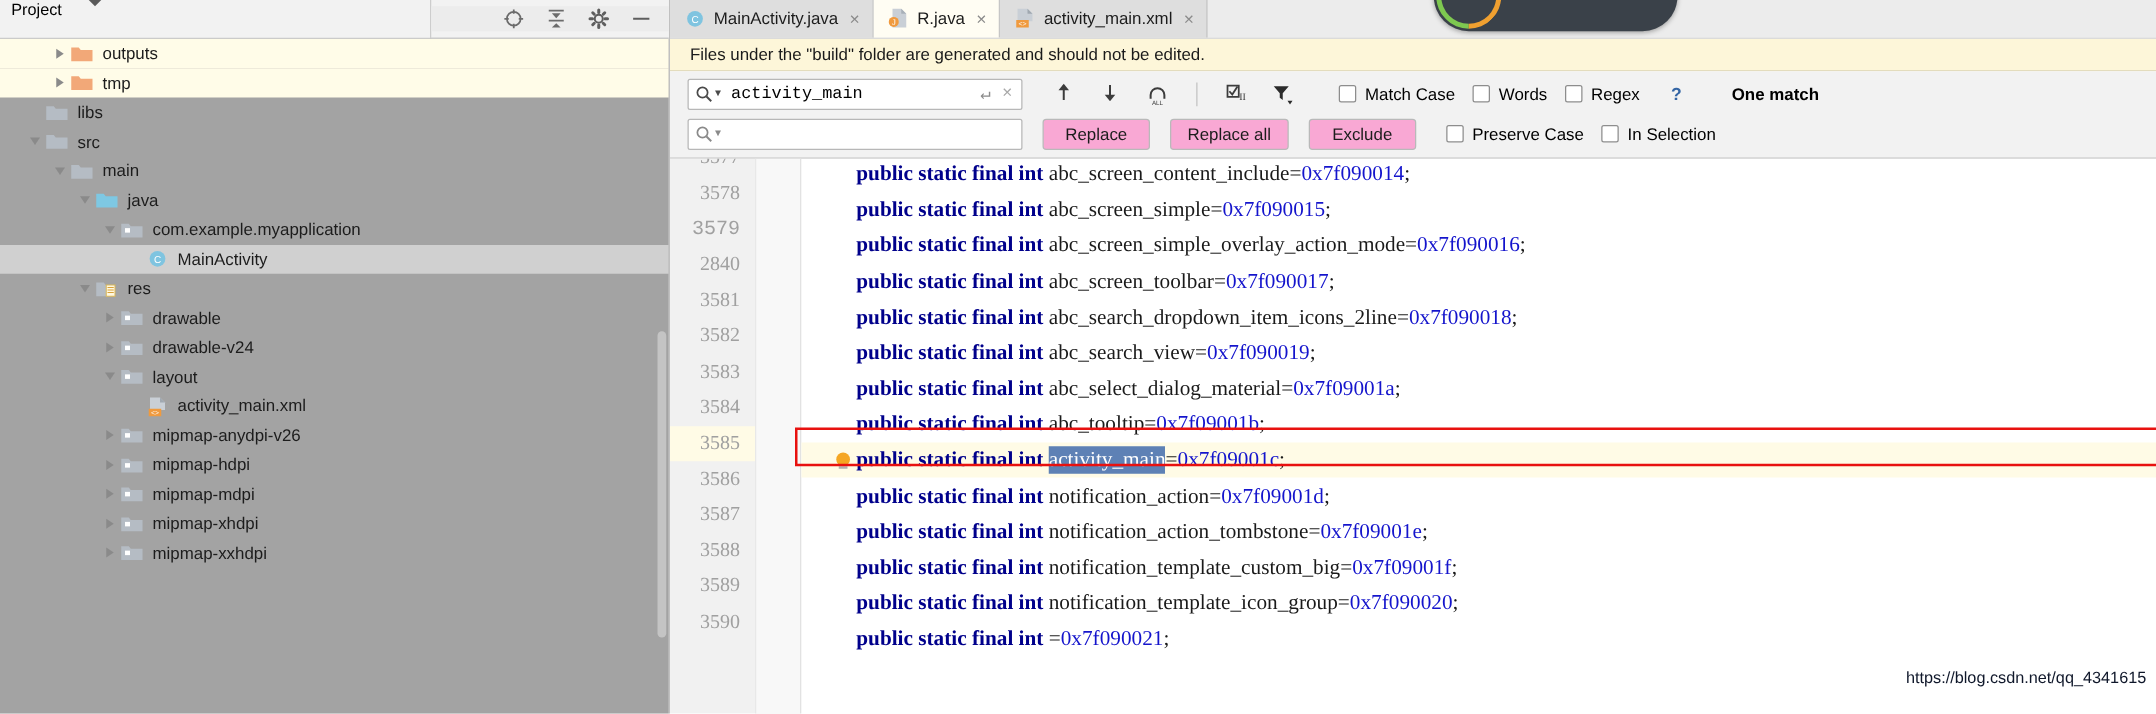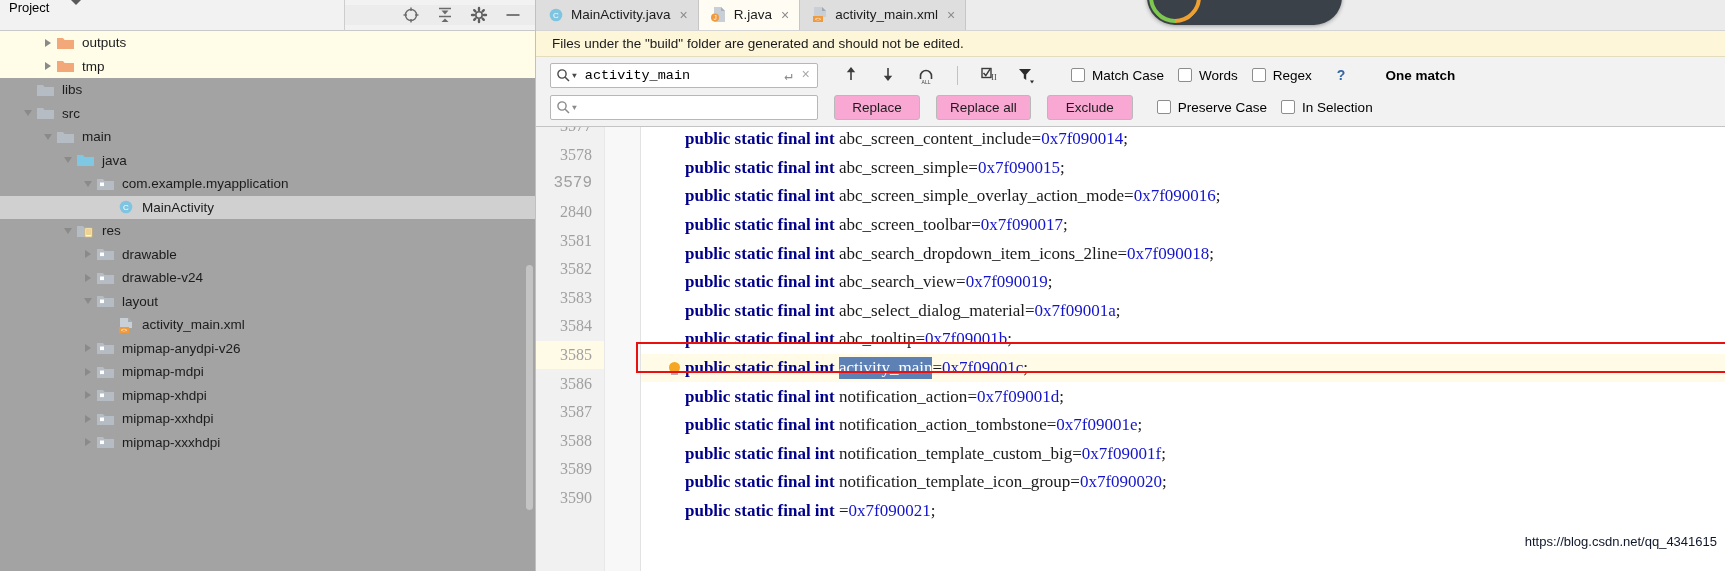--- a/index.html
+++ b/index.html
@@ -437,48 +437,48 @@
             </svg></span>
           <span class="tree-label">mipmap-anydpi-v26</span>
         </div>
         <div class="tree-row">
           <span style="flex: 0 0 80px;"></span>
           <span class="arrow right"></span>
           <span class="ficon"><svg width="20" height="16" viewBox="0 0 20 16">
               <path d="M1 3h6l1.6 2H18v9H1z" fill="#b5bcc4"></path>
               <rect x="4" y="6.5" width="4" height="3.6" fill="#fff"></rect>
             </svg></span>
+          <span class="tree-label">mipmap-hdpi</span>
+        </div>
+        <div class="tree-row">
+          <span style="flex: 0 0 80px;"></span>
+          <span class="arrow right"></span>
+          <span class="ficon"><svg width="20" height="16" viewBox="0 0 20 16">
+              <path d="M1 3h6l1.6 2H18v9H1z" fill="#b5bcc4"></path>
+              <rect x="4" y="6.5" width="4" height="3.6" fill="#fff"></rect>
+            </svg></span>
           <span class="tree-label">mipmap-mdpi</span>
         </div>
         <div class="tree-row">
           <span style="flex: 0 0 80px;"></span>
           <span class="arrow right"></span>
           <span class="ficon"><svg width="20" height="16" viewBox="0 0 20 16">
               <path d="M1 3h6l1.6 2H18v9H1z" fill="#b5bcc4"></path>
               <rect x="4" y="6.5" width="4" height="3.6" fill="#fff"></rect>
             </svg></span>
           <span class="tree-label">mipmap-xhdpi</span>
         </div>
         <div class="tree-row">
           <span style="flex: 0 0 80px;"></span>
           <span class="arrow right"></span>
           <span class="ficon"><svg width="20" height="16" viewBox="0 0 20 16">
               <path d="M1 3h6l1.6 2H18v9H1z" fill="#b5bcc4"></path>
               <rect x="4" y="6.5" width="4" height="3.6" fill="#fff"></rect>
             </svg></span>
           <span class="tree-label">mipmap-xxhdpi</span>
-        </div>
-        <div class="tree-row">
-          <span style="flex: 0 0 80px;"></span>
-          <span class="arrow right"></span>
-          <span class="ficon"><svg width="20" height="16" viewBox="0 0 20 16">
-              <path d="M1 3h6l1.6 2H18v9H1z" fill="#b5bcc4"></path>
-              <rect x="4" y="6.5" width="4" height="3.6" fill="#fff"></rect>
-            </svg></span>
-          <span class="tree-label">mipmap-xxxhdpi</span>
         </div>
       </div>
 
     <div class="panel-scrollbar"></div>
   </div>
 
   <div class="editor-side">
 
     <div class="tabbar" id="tabbar">
       <div class="tab">

